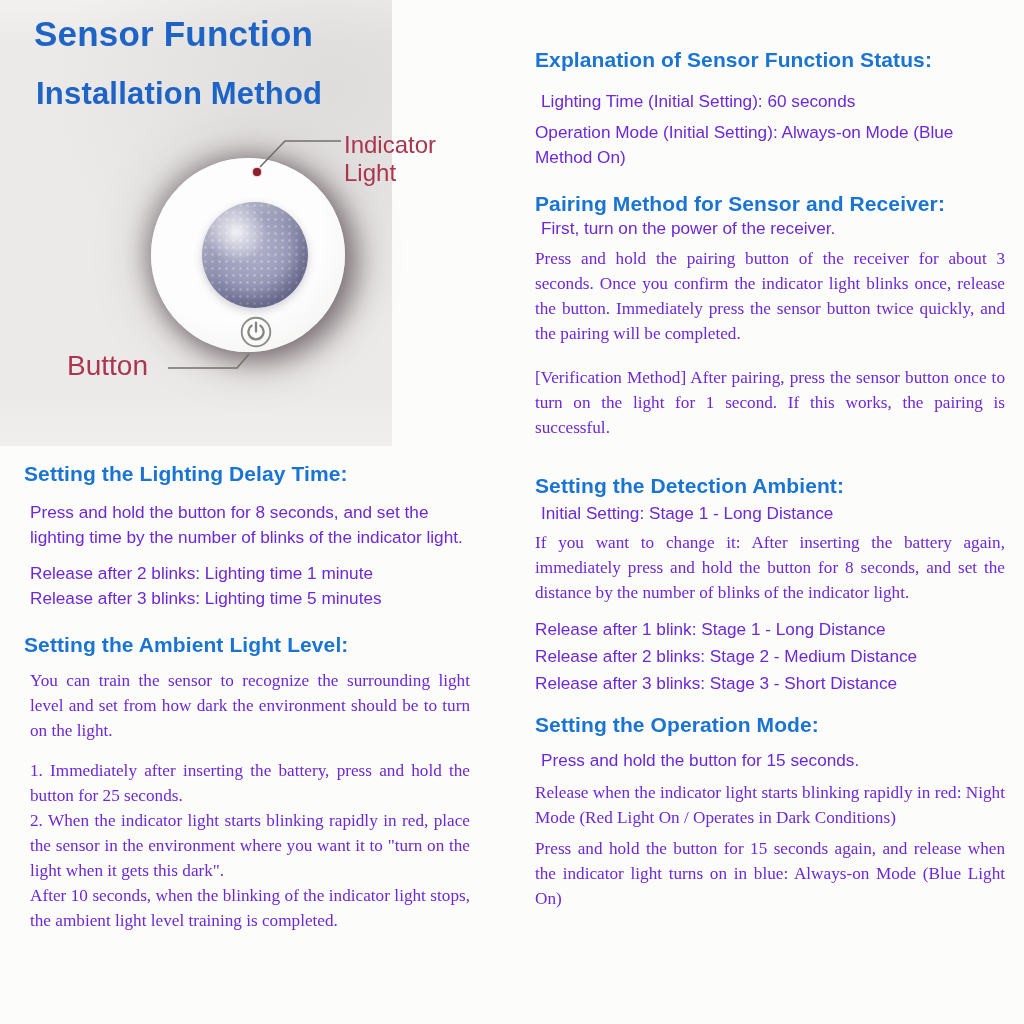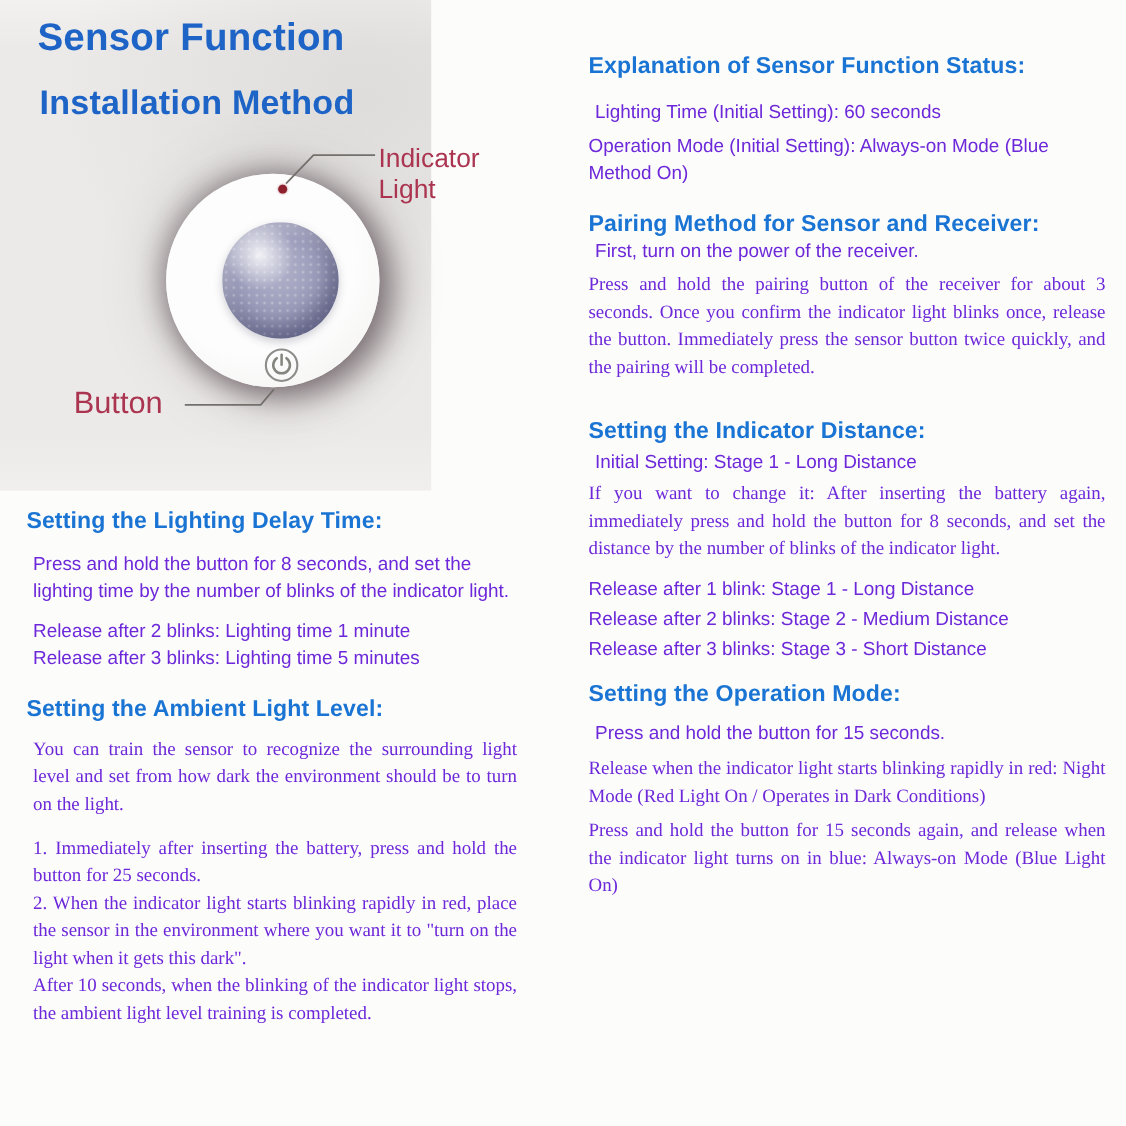--- a/index.html
+++ b/index.html
@@ -126,22 +126,23 @@
   </div>
 
   <div class="col col-right">
     <h2>Explanation of Sensor Function Status:</h2>
     <div class="bodytext indent mt17">Lighting Time (Initial Setting): 60 seconds</div>
     <p class="bodytext mt6">Operation Mode (Initial Setting): Always-on Mode (Blue Method On)</p>
 
     <h2 class="mt22">Pairing Method for Sensor and Receiver:</h2>
     <div class="bodytext indent mt10">First, turn on the power of the receiver.</div>
     <p class="bodytext jp mt5">Press and hold the pairing button of the receiver for about 3 seconds. Once you confirm the indicator light blinks once, release the button. Immediately press the sensor button twice quickly, and the pairing will be completed.</p>
+    <p class="bodytext jp mt19">[Verification Method] After pairing, press the sensor button once to turn on the light for 1 second. If this works, the pairing is successful.</p>
 
-    <h2 class="mt34">Setting the Indicator Distance:</h2>
+    <h2 class="mt34">Setting the Detection Ambient:</h2>
     <div class="bodytext indent mt3">Initial Setting: Stage 1 - Long Distance</div>
     <p class="bodytext jp mt4">If you want to change it: After inserting the battery again, immediately press and hold the button for 8 seconds, and set the distance by the number of blinks of the indicator light.</p>
     <div class="bodytext wide-list mt11">
       <div>Release after 1 blink: Stage 1 - Long Distance</div>
       <div>Release after 2 blinks: Stage 2 - Medium Distance</div>
       <div>Release after 3 blinks: Stage 3 - Short Distance</div>
     </div>
 
     <h2 class="mt16">Setting the Operation Mode:</h2>
     <div class="bodytext indent mt11">Press and hold the button for 15 seconds.</div>

